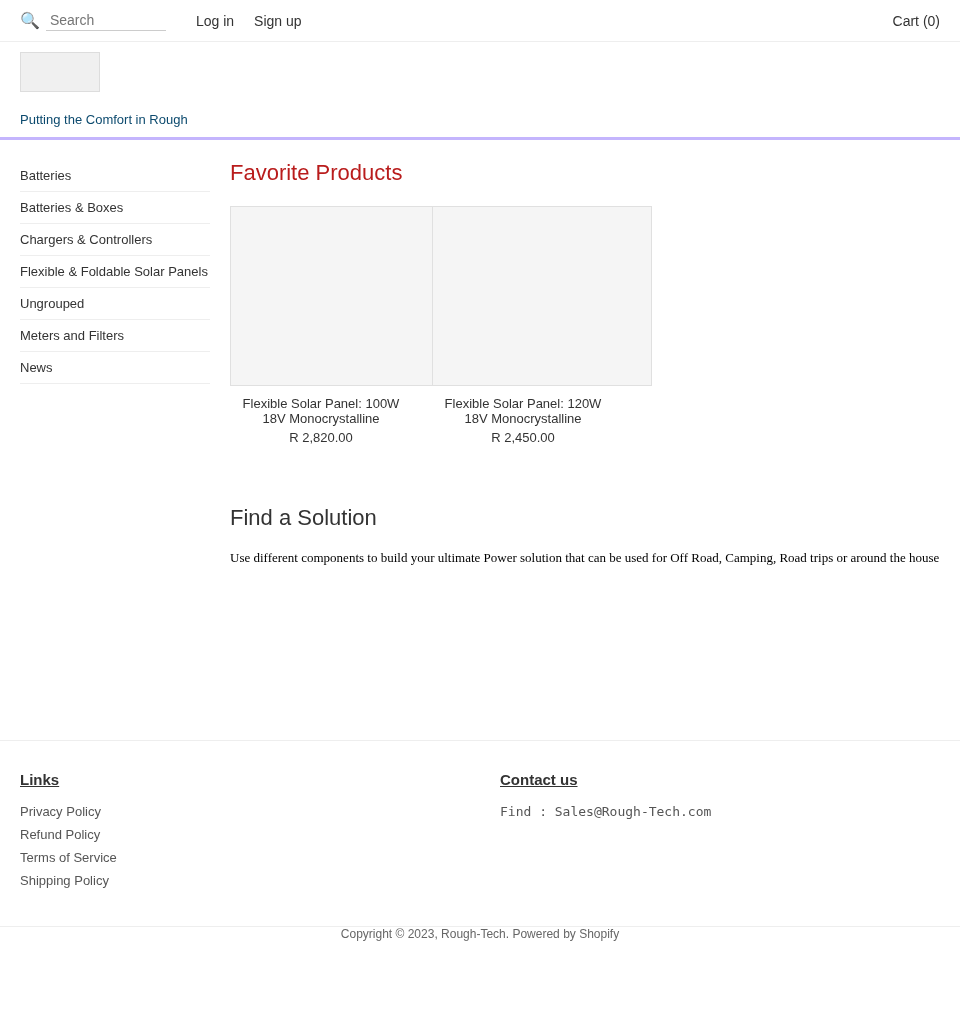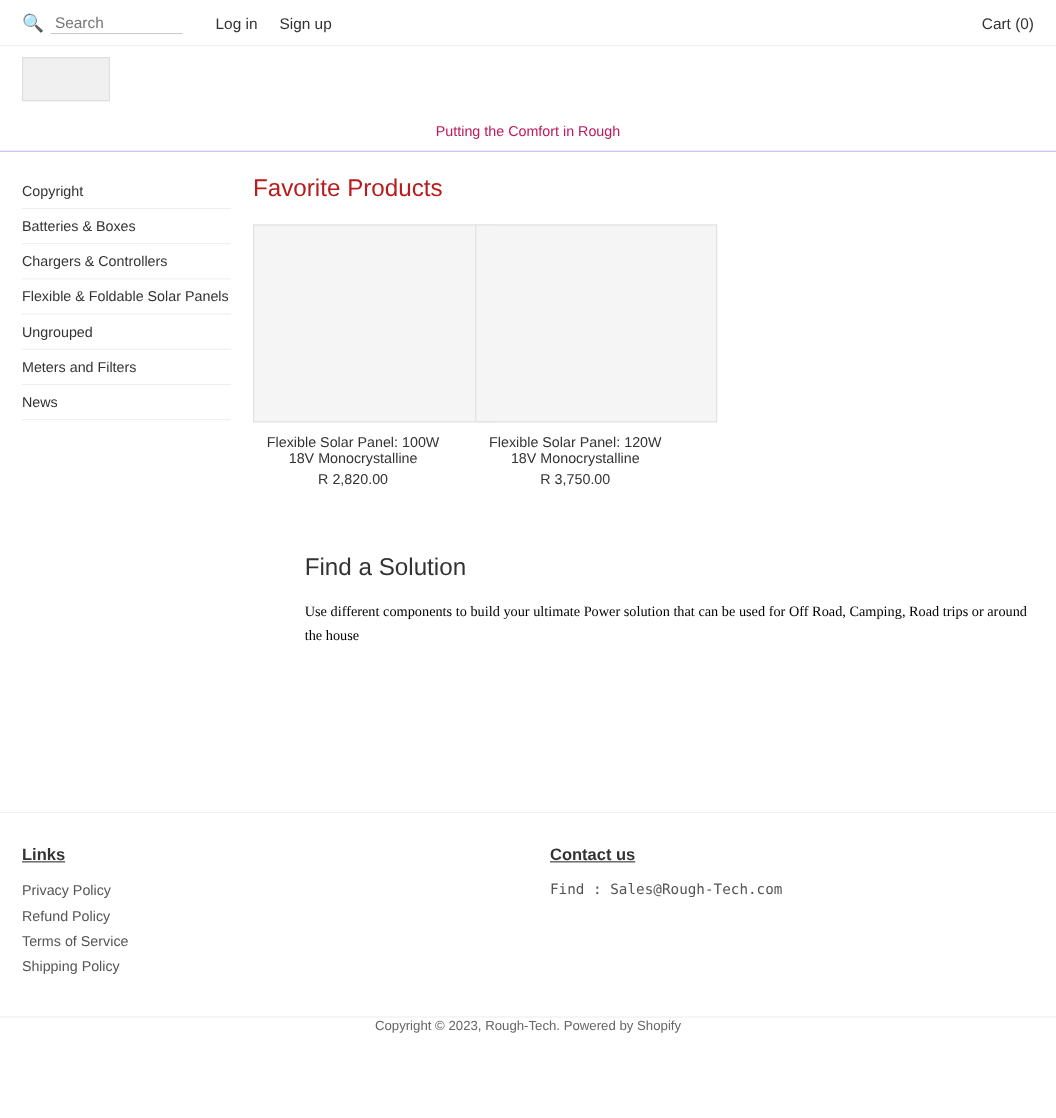--- a/index.html
+++ b/index.html
@@ -61,25 +61,25 @@
     .logo-placeholder {
       width: 80px;
       height: 40px;
       background: #f0f0f0;
       border: 1px solid #ddd;
     }
 
     
     .tagline-bar {
       display: flex;
-      justify-content: center;
+      justify-content: flex-start;
       padding: 10px 20px;
       font-size: 13px;
-      color: #be185d;
-      border-bottom: 1px solid #c4b5fd;
+      color: #0c4a6e;
+      border-bottom: 3px solid #c4b5fd;
     }
 
     
     .main-layout {
       display: flex;
       padding: 20px;
       gap: 20px;
       min-height: 600px;
     }
 
@@ -135,21 +135,20 @@
     .product-price {
       font-size: 13px;
       color: #333;
       text-align: center;
     }
 
     
     .find-solution {
       margin-top: 40px;
       padding-top: 20px;
-      margin-left: 47px;
     }
     .find-solution-title {
       font-size: 22px;
       font-weight: normal;
       margin-bottom: 16px;
     }
     .find-solution-text {
       font-size: 13px;
       color: #000000;
       line-height: 1.7;
@@ -217,21 +216,21 @@
   <div class="logo-placeholder"></div>
 </div>
 
 <div class="tagline-bar">
   <span>Putting the Comfort in Rough</span>
 </div>
 
 <div class="main-layout">
 
   <aside class="sidebar">
-    <a class="sidebar-item" href="#">Copyright</a>
+    <a class="sidebar-item" href="#">Batteries</a>
     <a class="sidebar-item" href="#">Batteries &amp; Boxes</a>
     <a class="sidebar-item" href="#">Chargers &amp; Controllers</a>
     <a class="sidebar-item" href="#">Flexible &amp; Foldable Solar Panels</a>
     <a class="sidebar-item" href="#">Ungrouped</a>
     <a class="sidebar-item" href="#">Meters and Filters</a>
     <a class="sidebar-item" href="#">News</a>
   </aside>
 
   <main class="main-content">
     <h2 class="section-title">Favorite Products</h2>
@@ -241,21 +240,21 @@
       <div class="product-card">
         <div class="product-image"></div>
         <div class="product-name">Flexible Solar Panel: 100W 18V Monocrystalline</div>
         <div class="product-price">R 2,820.00</div>
       </div>
 
 
       <div class="product-card">
         <div class="product-image"></div>
         <div class="product-name">Flexible Solar Panel: 120W 18V Monocrystalline</div>
-        <div class="product-price">R 3,750.00</div>
+        <div class="product-price">R 2,450.00</div>
       </div>
 
     </div>
 
     <div class="find-solution">
       <h2 class="find-solution-title">Find a Solution</h2>
       <p class="find-solution-text">Use different components to build your ultimate Power solution that can be used for Off Road, Camping, Road trips or around the house</p>
     </div>
   </main>
 

